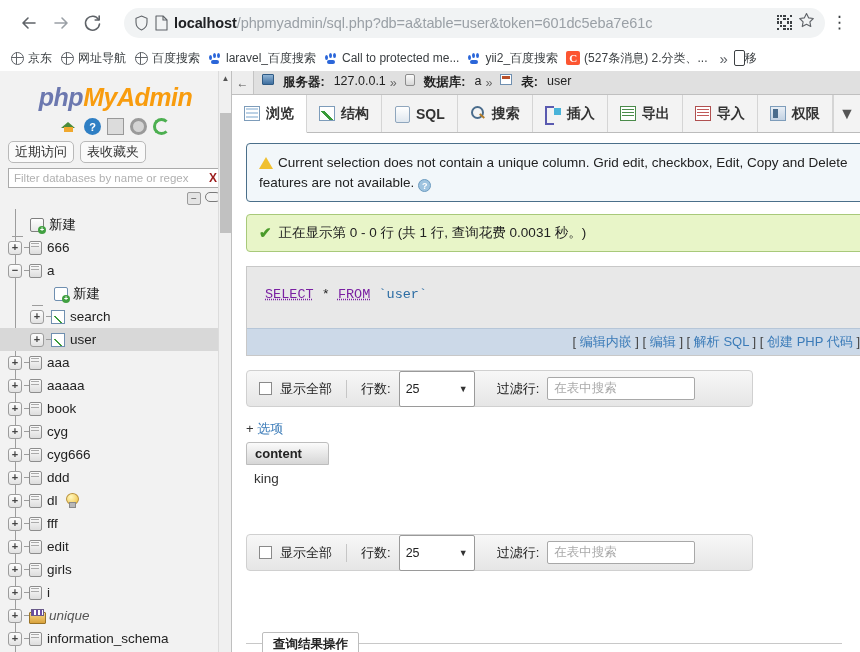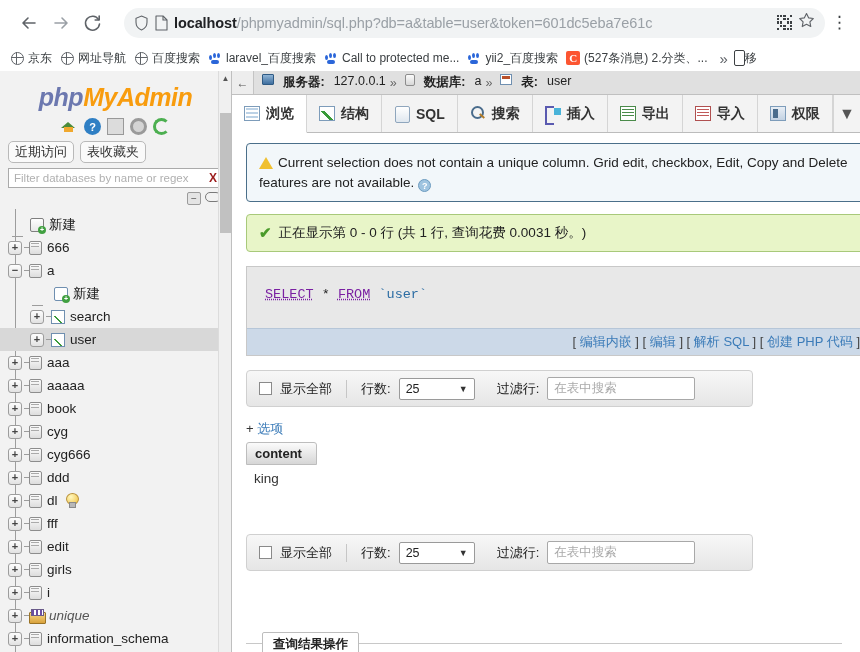--- a/index.html
+++ b/index.html
@@ -336,21 +336,21 @@
     border: 1px solid #d0d0d0;
     border-radius: 4px;
     display: flex; align-items: center;
     padding: 0 12px;
     font-size: 13px; color: #222;
     gap: 8px;
   }
   .navbar-rows .cb { width: 13px; height: 13px; border: 1px solid #8a8a8a; background: #fff; flex: none; }
   .vsep { width: 1px; height: 18px; background: #c6c6c6; margin: 0 6px; }
   .sel-rows {
-    width: 76px; height: 22px;
+    width: 76px; height: 36px;
     border: 1px solid #9a9a9a; background: #fff;
     border-radius: 2px;
     display: flex; align-items: center; justify-content: space-between;
     padding: 8px 6px; font-size: 12.5px;
   }
   .sel-rows .cv { font-size: 9px; color: #333; }
   .filter-inp {
     width: 148px; height: 23px;
     border: 1px solid #a8a8a8; background: #fff;
     border-radius: 2px;
@@ -359,21 +359,21 @@
   }
 
   .opt-link { margin-top: 13px; font-size: 13px; color: #3b7bb8; }
   .opt-link .pl { color: #333; }
   .res-table { margin-top: 4px; }
   .res-th {
     display: inline-block;
     background: linear-gradient(#fbfbfb,#d6d6d6);
     border: 1px solid #bdbdbd;
     border-radius: 3px 3px 0 0;
-    padding: 3px 14px 3px 8px;
+    padding: 3px 26px 3px 8px;
     font-size: 13px; font-weight: bold; color: #222;
   }
   .res-td { padding: 6px 8px 0; font-size: 13.5px; color: #333; }
 
   .qr-fieldset {
     position: absolute;
     left: 14px;
     top: 510px;
     width: 596px;
   }

